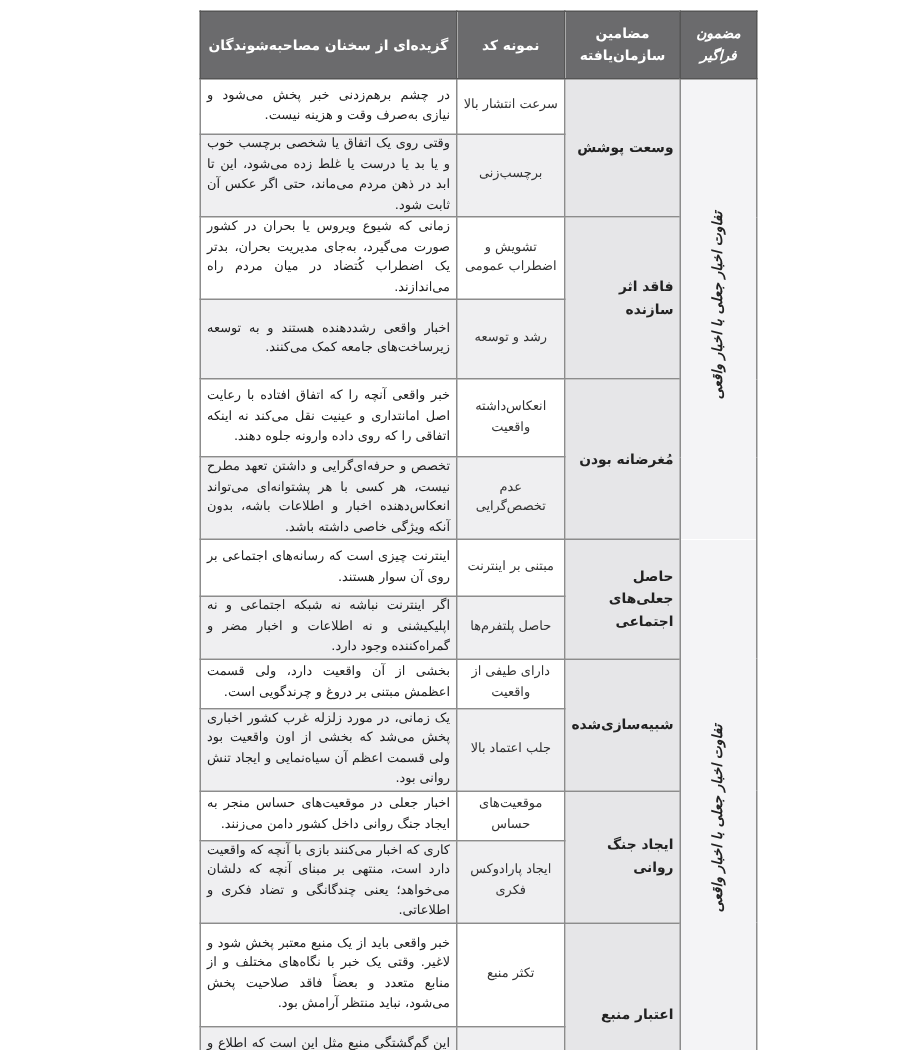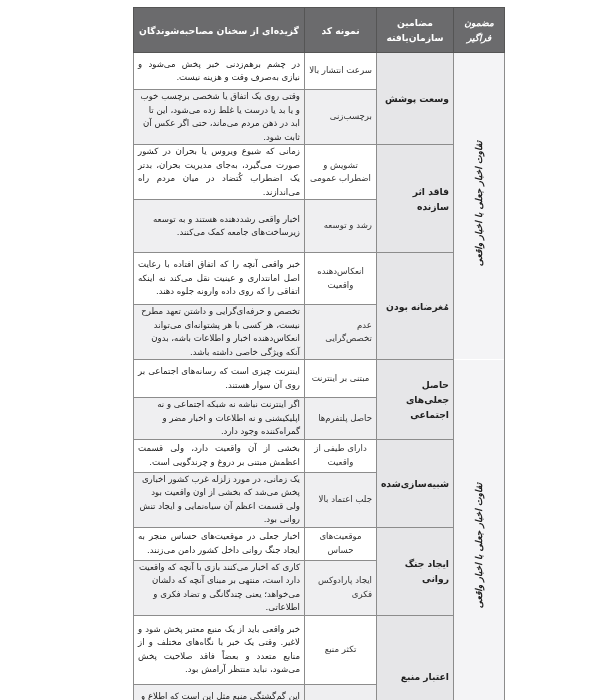--- a/index.html
+++ b/index.html
@@ -12,21 +12,21 @@
   .tbl td, .tbl th { border: 1px solid #8c8c8c; padding: 0 4px; vertical-align: middle; overflow: hidden; }
   .tbl thead th {
     background: #6b6b6d; color: #ffffff; font-weight: bold; font-size: 9.2px; line-height: 15px;
     text-align: center; height: 44px; border-color: #555;
   }
   .c-theme { width: 42px; background: #f4f4f6; text-align: center; padding: 0; font-style: italic; }
   .c-org { width: 68px; background: #e6e6e8; text-align: right; font-weight: bold; font-size: 9.2px; line-height: 15px; }
   .c-code { width: 63px; text-align: center; color: #333; margin-left: 24px; }
   .c-quote { text-align: justify; text-align-last: right; color: #222; margin-left: 48px; }
   tr.odd td.c-code, tr.odd td.c-quote { background: #ffffff; }
-  tr.even td.c-code, tr.even td.c-quote { background: #efeff1; text-align: right; }
+  tr.even td.c-code, tr.even td.c-quote { background: #efeff1; }
   .vlabel {
     display: inline-block; writing-mode: vertical-rl; transform: rotate(180deg);
     font-weight: bold; font-size: 9.2px; color: #222; white-space: nowrap;
   }
   .tbl td.c-theme.top { border-bottom-color: transparent; }
   .tbl td.c-theme.bottom { border-top-color: transparent; }
 </style>
 </head>
 <body>
 
@@ -59,21 +59,21 @@
       <td class="c-code">تشویش و اضطراب عمومی</td>
       <td class="c-quote">زمانی که شیوع ویروس یا بحران در کشور صورت می‌گیرد، به‌جای مدیریت بحران، بدتر یک اضطراب کُتضاد در میان مردم راه می‌اندازند.</td>
     </tr>
     <tr class="even" style="height:53px">
       <td class="c-code">رشد و توسعه</td>
       <td class="c-quote">اخبار واقعی رشددهنده هستند و به توسعه زیرساخت‌های جامعه کمک می‌کنند.</td>
     </tr>
 
     <tr class="odd" style="height:52px">
       <td class="c-org" rowspan="2">مُغرضانه بودن</td>
-      <td class="c-code">انعکاس‌دهنده واقعیت</td>
+      <td class="c-code">انعکاس‌داشته واقعیت</td>
       <td class="c-quote">خبر واقعی آنچه را که اتفاق افتاده با رعایت اصل امانتداری و عینیت نقل می‌کند نه اینکه اتفاقی را که روی داده وارونه جلوه دهند.</td>
     </tr>
     <tr class="even" style="height:51px">
       <td class="c-code">عدم تخصص‌گرایی</td>
       <td class="c-quote">تخصص و حرفه‌ای‌گرایی و داشتن تعهد مطرح نیست، هر کسی با هر پشتوانه‌ای می‌تواند انعکاس‌دهنده اخبار و اطلاعات باشه، بدون آنکه ویژگی خاصی داشته باشد.</td>
     </tr>
 
     <tr class="odd" style="height:38px">
       <td class="c-theme bottom" rowspan="8">
         <span class="vlabel">تفاوت اخبار جعلی با اخبار واقعی</span>

